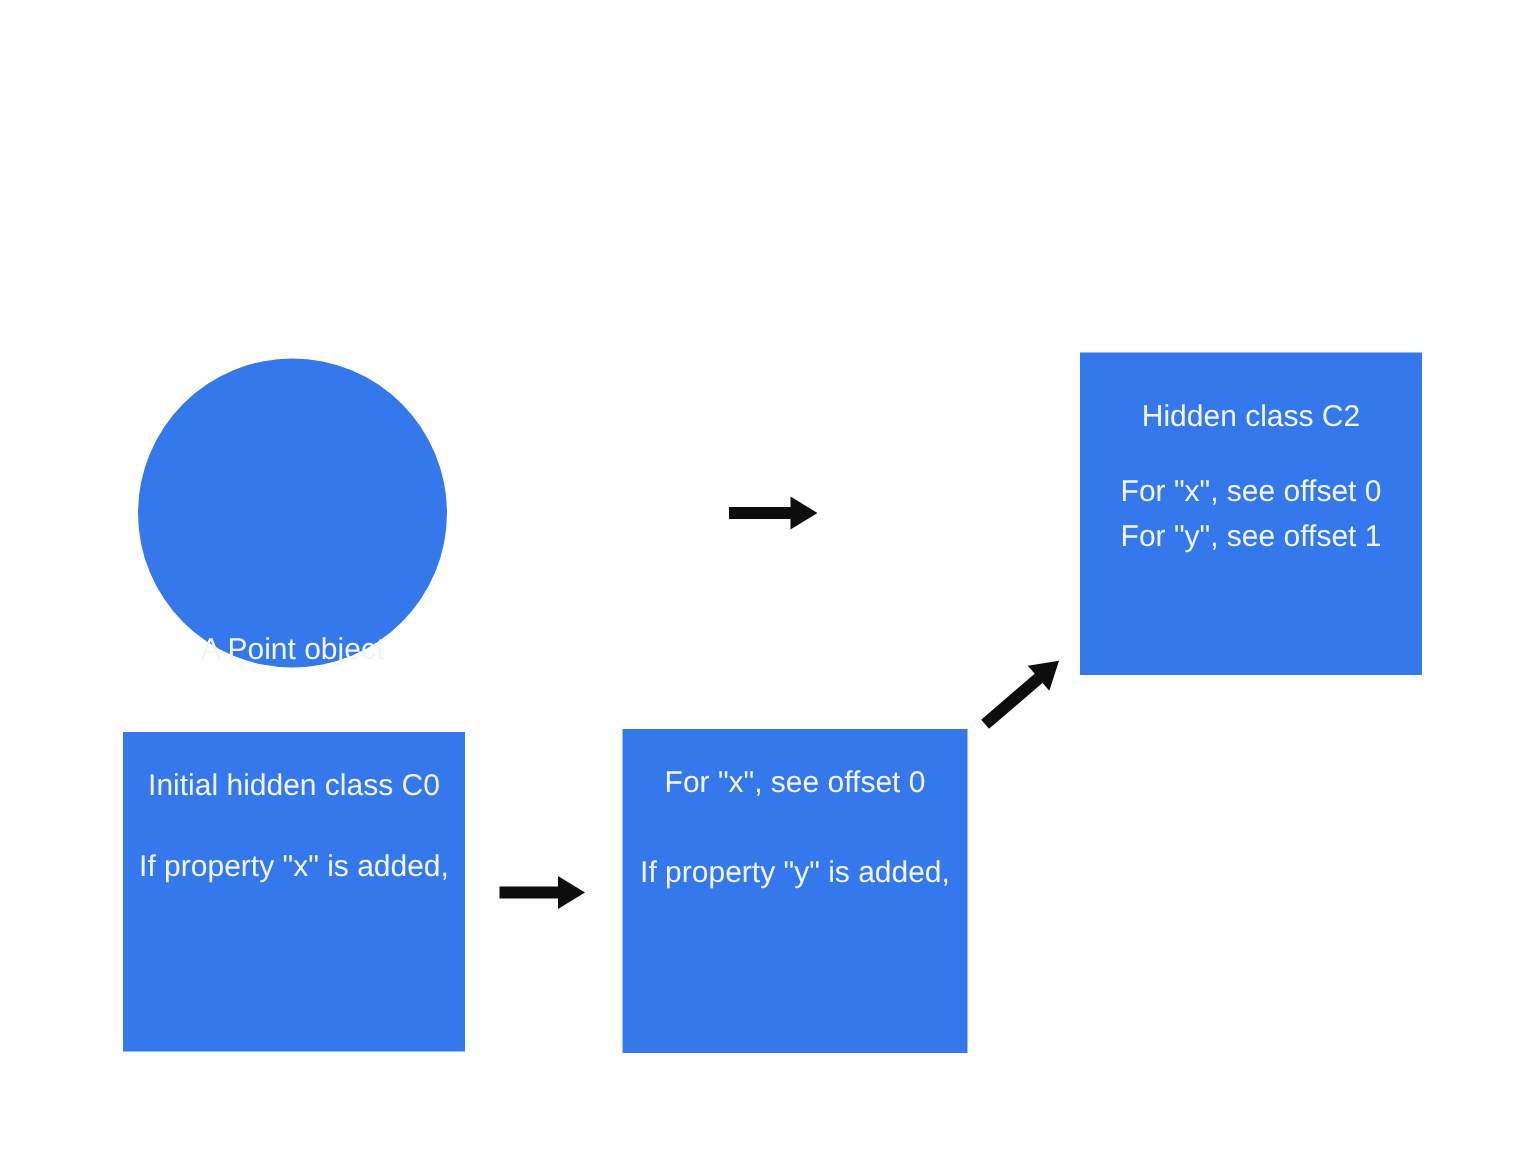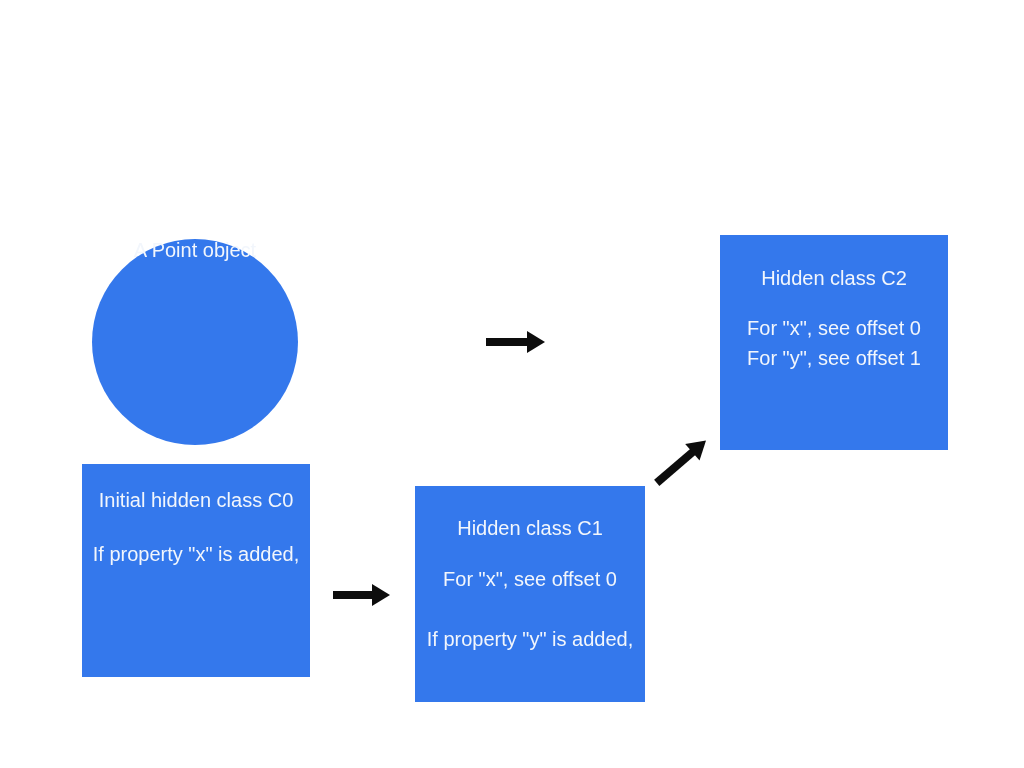--- a/index.html
+++ b/index.html
@@ -23,25 +23,25 @@
     text-align: center;
     box-sizing: border-box;
   }
   .circle {
     left: 92px;
     top: 239px;
     width: 206px;
     height: 206px;
     border-radius: 50%;
     display: flex;
-    align-items: flex-start;
+    align-items: flex-end;
     justify-content: center;
   }
   .box { line-height: 30px; }
-  .box-c0 { left: 82px;  top: 464px; width: 228px; height: 213px; }
+  .box-c0 { left: 82px;  top: 488px; width: 228px; height: 213px; }
   .box-c1 { left: 415px; top: 486px; width: 230px; height: 216px; }
   .box-c2 { left: 720px; top: 235px; width: 228px; height: 215px; }
 
   .box-c0 .title { margin-top: 21px; }
   .box-c0 .body  { margin-top: 24px; }
   .box-c1 .title { margin-top: 27px; }
   .box-c1 .body  { margin-top: 21px; }
   .box-c1 .body2 { margin-top: 30px; }
   .box-c2 .title { margin-top: 28px; }
   .box-c2 .body  { margin-top: 20px; }
@@ -76,21 +76,20 @@
   </div>
 
   <div class="node box box-c0">
     <div class="title">Initial hidden class C0</div>
     <div class="body">
       <div>If property "x" is added,</div>
     </div>
   </div>
 
   <div class="node box box-c1">
-    <div class="title">Hidden class C1</div>
     <div class="body">For "x", see offset 0</div>
     <div class="body2">
       <div>If property "y" is added,</div>
     </div>
   </div>
 
   <svg class="arrow arrow-right-1" width="60" height="24" viewBox="0 0 60 24">
     <line x1="1" y1="12" x2="44" y2="12" stroke="#0d0d0d" stroke-width="8"></line>
     <polygon points="42,1 60,12 42,23" fill="#0d0d0d"></polygon>
   </svg>

